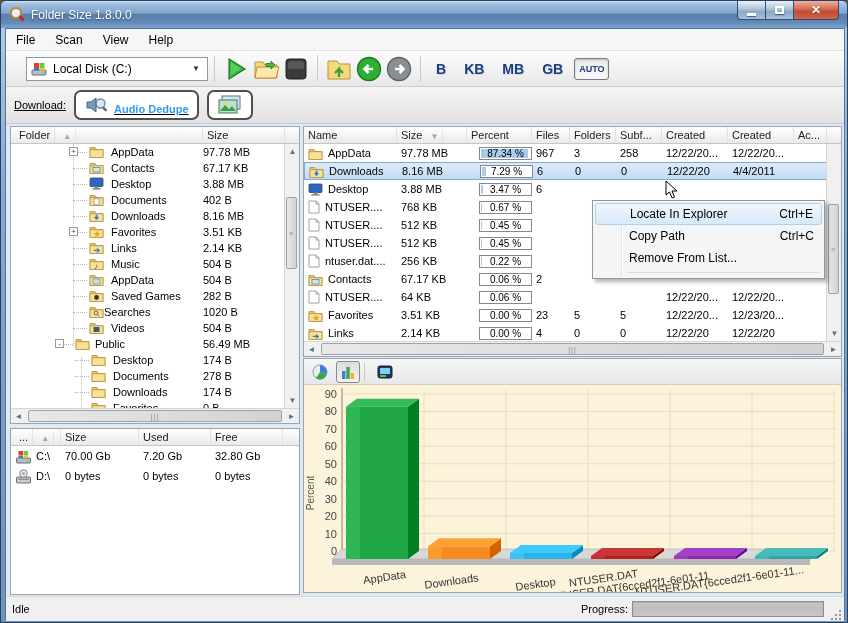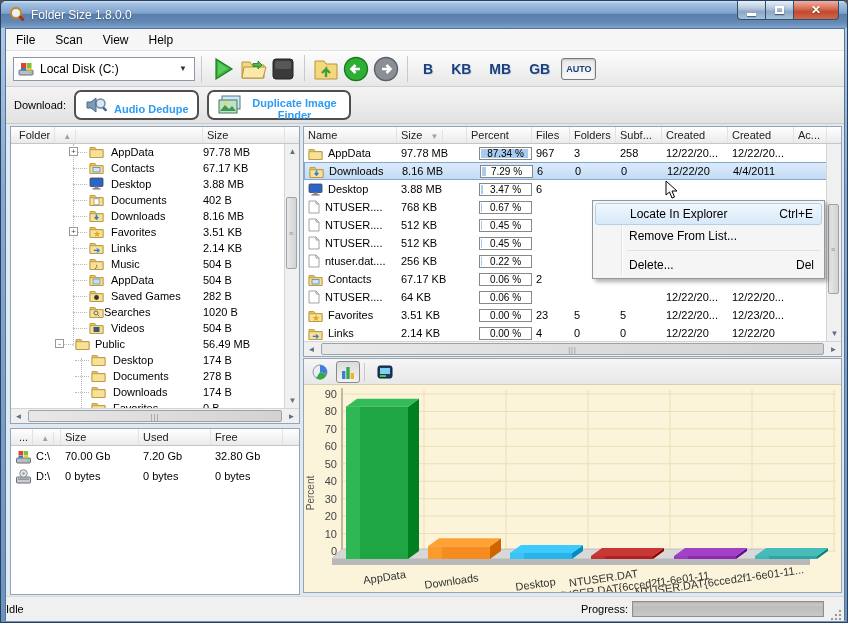--- a/index.html
+++ b/index.html
@@ -28,32 +28,32 @@
   .glyph-close { color:#fff; font-weight:bold; font-size:12px; text-shadow:0 1px 1px #7e2916; }
   
   #client { position:absolute; left:4px; top:27px; width:840px; height:592px;
     background:#dfe9f3; border:1px solid #51749e; }
   .menubar { position:absolute; left:0; top:0; width:100%; height:22px; background:#f6f6f6;
     display:flex; align-items:center; border-bottom:1px solid #e3e3e3; }
   .menu-item { padding:3px 10px; font-size:12px; }
   .toolbar { position:absolute; left:0; top:22px; width:100%; height:36px;
     background:linear-gradient(180deg,#fdfdfd,#e7e7e7); border-bottom:1px solid #cfcfcf;
     display:flex; align-items:center; }
-  .combo { width:182px; height:24px; margin-left:7px; background:#fff; border:1px solid #8a99a8;
+  .combo { width:182px; height:24px; margin-left:20px; background:#fff; border:1px solid #8a99a8;
     display:flex; align-items:center; font-size:12px; }
   .combo .dicon { margin:0 6px 0 4px; }
   .combo .arrow { margin-left:auto; margin-right:7px; font-size:8px; color:#333; }
   .tsep { width:1px; height:26px; background:#c9c9c9; margin:0 6px; }
   .tbtn { width:30px; height:28px; display:flex; align-items:center; justify-content:center; }
   .unit-btn { font-size:14px; font-weight:bold; color:#1c3f7d; text-shadow:1px 1px 0 #cfd8e4; padding:0 9px; }
   .auto-btn { font-size:9px; font-weight:bold; color:#1c3f7d; border:1px solid #7a7a7a; border-radius:3px;
     background:linear-gradient(180deg,#e9e9e9,#f9f9f9); padding:5px 4px; box-shadow:inset 0 1px 2px #bbb; margin-left:2px; }
   .dlbar { position:absolute; left:0; top:58px; width:100%; height:37px;
     background:linear-gradient(180deg,#f4f4f4,#e2e2e2); border-bottom:1px solid #c9c9c9;
-    display:flex; align-items:center; }
+    display:flex; align-items:center;text-decoration:underline; }
   .dl-label { margin-left:8px; font-size:11px; }
   .dl-btn { height:30px; border:2px solid #4f4f4f; border-radius:7px; background:#fff; margin-left:8px;
     display:flex; align-items:center; padding:0 8px; }
   .dl-btn .lbl { color:#2e9bf5; font-weight:bold; font-size:11px; line-height:12px; text-align:center; margin-left:6px; max-width:92px;margin-top:8px; }
   
   .panel { position:absolute; background:#fff; border:1px solid #9aa4ae; }
   #treePanel { left:4px; top:97px; width:290px; height:298px; }
   #drivePanel { left:4px; top:399px; width:290px; height:167px; }
   #listPanel { left:297px; top:97px; width:539px; height:231px; }
   #chartPanel { left:297px; top:329px; width:539px; height:235px; background:#fbf4da; }
@@ -240,21 +240,20 @@
           </div>
           <div class="dl-btn">
             <span style="display: inline-flex;">
               <svg width="26" height="22" viewBox="0 0 26 22">
                 <rect x="5" y="2" width="18" height="13" fill="#cde8f8" stroke="#578"></rect>
                 <rect x="2" y="6" width="18" height="13" fill="#bfe2c8" stroke="#467a4e"></rect>
                 <path d="M3 17 l5-6 4 4 3-3 4 5z" fill="#3d9a4e"></path>
                 <circle cx="8" cy="9.5" r="1.6" fill="#f5d34a"></circle>
               </svg>
             </span>
-            <span class="lbl">Duplicate Image Finder</span>
           </div>
         </div>
     </div>
 
     <div class="panel" id="treePanel">
       <div class="hdr">
         <span style="width:192px"><span>Folder</span><span class="sort">▲</span></span>
         <span style="width:82px">Size</span>
       </div>
       <div id="treeRows">
@@ -900,41 +899,41 @@
               <span style="margin-left: 4px;">D:\</span>
             </span>
             <span class="dc" style="width: 78px;">0 bytes</span>
             <span class="dc" style="width: 72px;">0 bytes</span>
             <span class="dc" style="width: 72px;">0 bytes</span>
           </div>
         </div>
     </div>
 
     <div id="statusbar">
-      <span style="margin-left:0">Idle</span>
+      <span style="margin-left:6px">Idle</span>
       <span style="margin-left:auto">Progress:</span>
       <div class="progbar"></div>
       <div class="grip"></div>
     </div>
 
     <div id="ctxmenu">
       <div class="gutter"></div>
     <div class="mi hl">
           <span>Locate In Explorer</span>
           <span class="sc">Ctrl+E</span>
         </div>
         <div class="mi">
+          <span>Copy Path</span>
+          <span class="sc">Ctrl+C</span>
+        </div>
+        <div class="mi">
           <span>Remove From List...</span>
           <span class="sc"></span>
         </div>
         <div class="msep"></div>
-        <div class="mi">
-          <span>Delete...</span>
-          <span class="sc">Del</span>
-        </div>
       </div>
 
   </div>
 
   <svg id="cursor" width="14" height="20" viewBox="0 0 14 20">
     <path d="M1 1 L1 15 L4.5 12 L7 18 L9.5 17 L7 11 L12 11 Z" fill="#fff" stroke="#000" stroke-width="1"></path>
   </svg>
 </div>
 
 </body></html>

